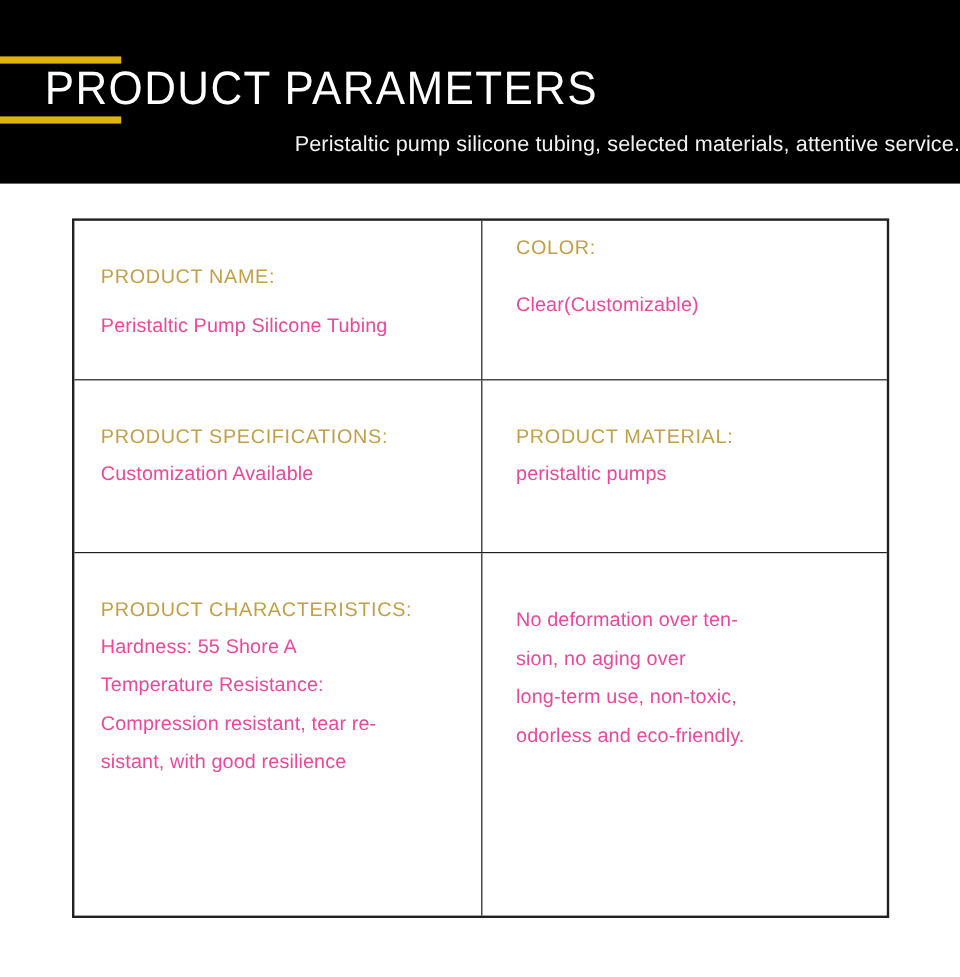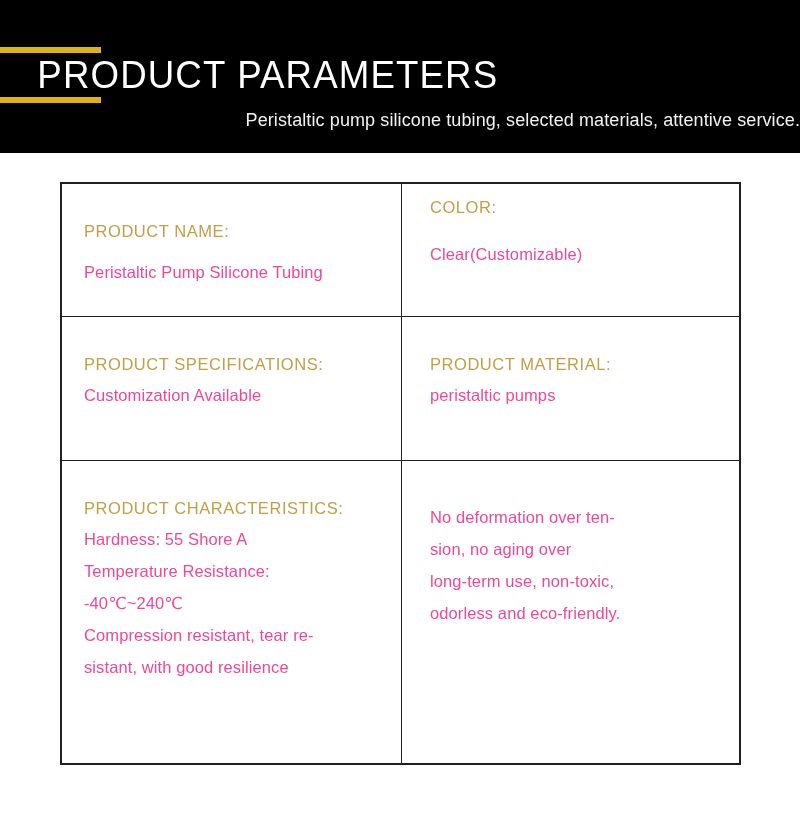--- a/index.html
+++ b/index.html
@@ -179,21 +179,20 @@
       </div>
     </div>
   </div>
 
   <div class="spec-row row-3">
     <div class="spec-cell left">
       <div class="cell-label">PRODUCT CHARACTERISTICS:</div>
       <div class="cell-value">
         <span class="vline">Hardness: 55 Shore A</span>
         <span class="vline">Temperature Resistance:</span>
-        <span class="vline deg">-40℃~240℃</span>
         <span class="vline">Compression resistant, tear re-</span>
         <span class="vline">sistant, with good resilience</span>
       </div>
     </div>
     <div class="spec-cell right">
       <div class="cell-value">
         <span class="vline">No deformation over ten-</span>
         <span class="vline">sion, no aging over</span>
         <span class="vline">long-term use, non-toxic,</span>
         <span class="vline">odorless and eco-friendly.</span>

